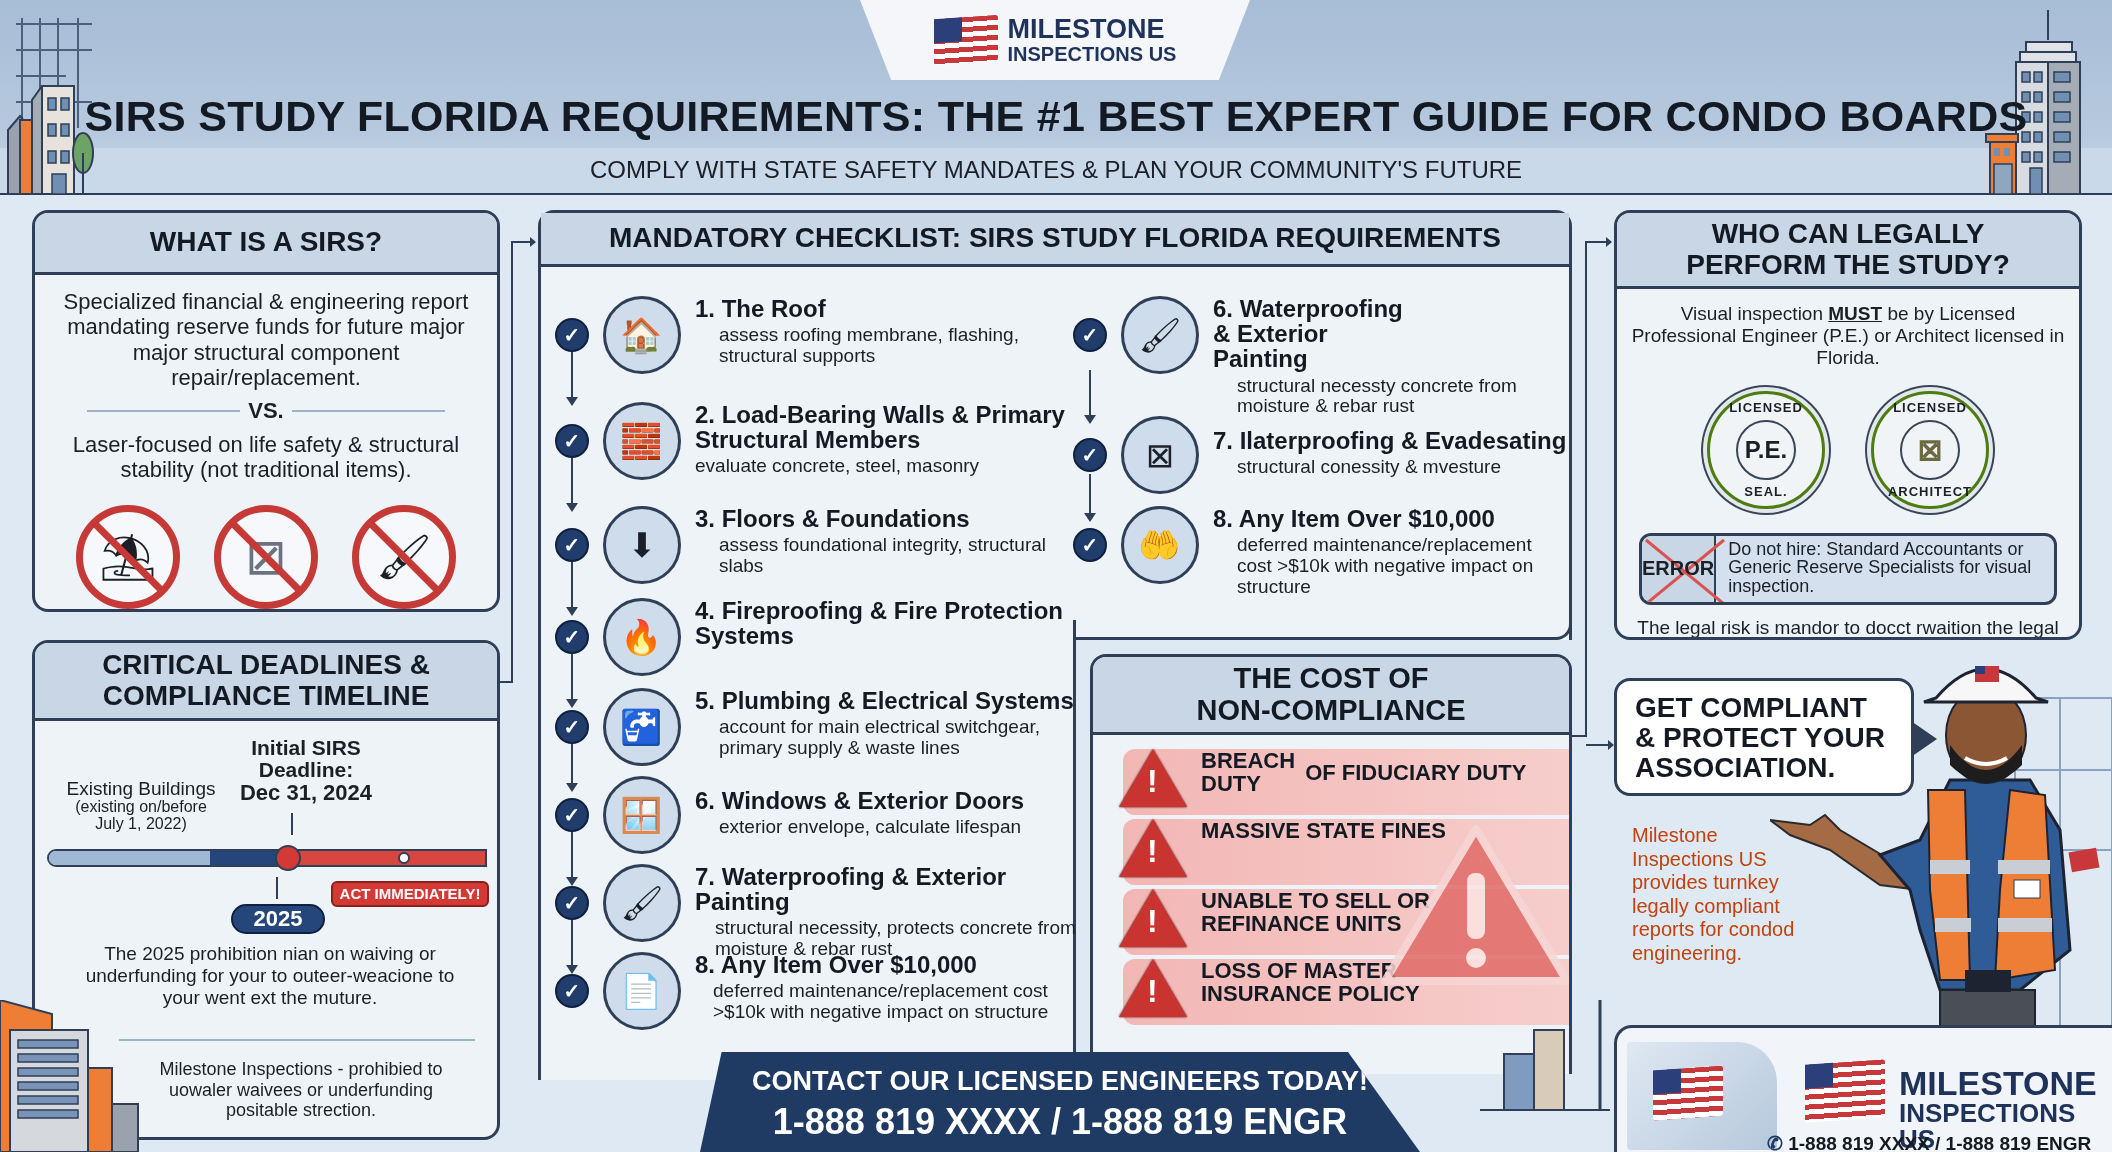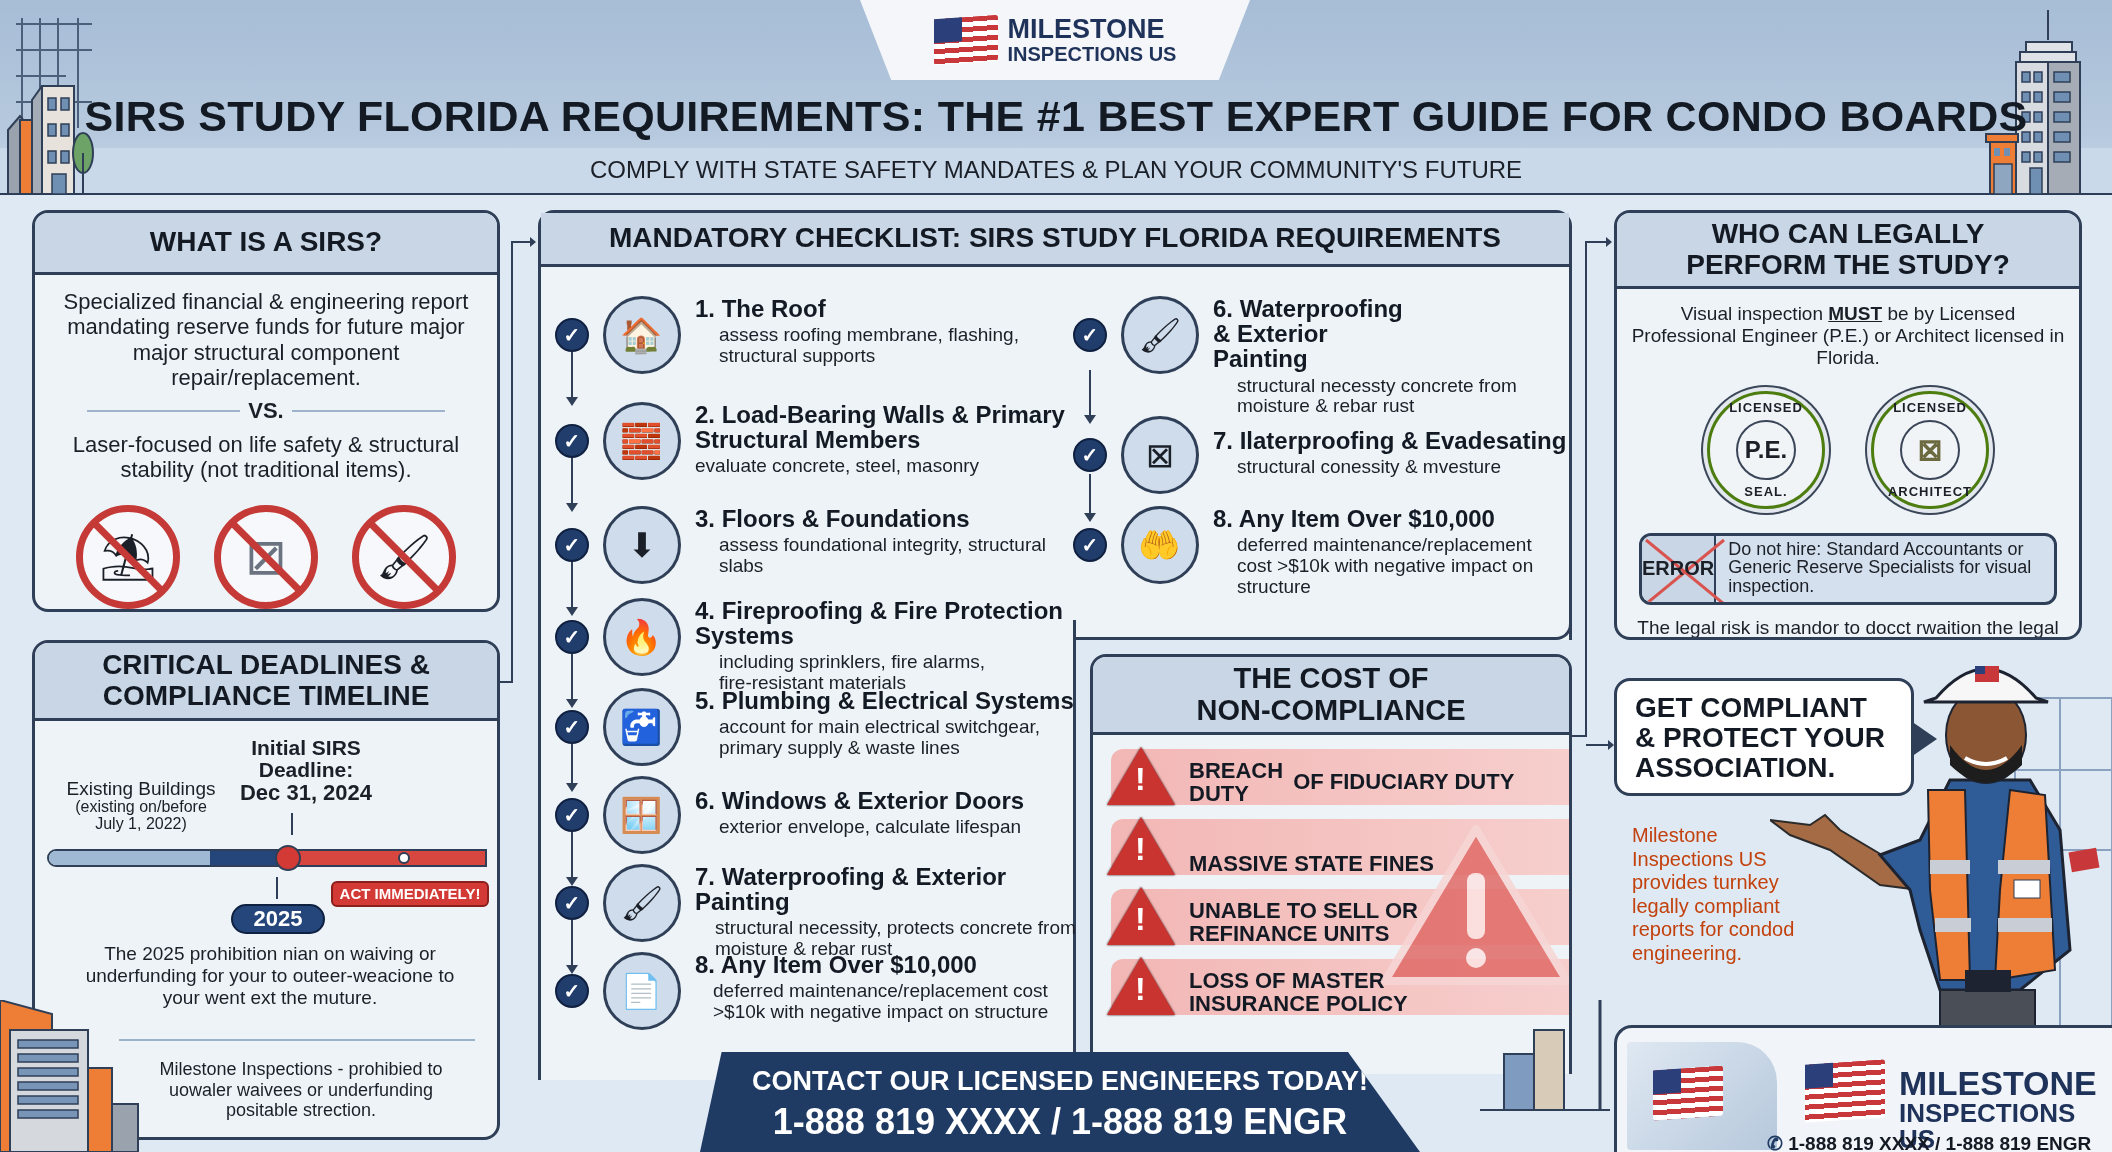--- a/index.html
+++ b/index.html
@@ -20,21 +20,21 @@
 .divider span.line{flex:1;height:2px;background:#9db3cb}
 .nosign{width:104px;height:104px;border-radius:50%;border:7px solid #c53a36;position:relative;display:flex;align-items:center;justify-content:center;background:#f6f8fb}
 .nosign::after{content:"";position:absolute;left:50%;top:-2px;width:7px;height:104%;background:#c53a36;transform:translateX(-50%) rotate(-45deg)}
 .chk{width:34px;height:34px;border-radius:50%;background:#213d6b;border:2px solid #0f2040;display:flex;align-items:center;justify-content:center;color:#fff;font-size:20px;font-weight:700}
 .icirc{width:78px;height:78px;border-radius:50%;background:#cfdceb;border:3px solid #2f3f57;display:flex;align-items:center;justify-content:center;font-size:34px}
 .item{position:absolute;display:flex;align-items:flex-start;gap:14px}
 .item .t{font-size:24px;font-weight:700;color:#141a24;line-height:1.05}
 .item .d{font-size:19px;color:#1b1f27;line-height:1.1;margin-left:24px;margin-top:4px}
 .vline{position:absolute;width:2px;background:#2f3f57}
 .vline::after{content:"";position:absolute;bottom:-2px;left:-5px;border-left:6px solid transparent;border-right:6px solid transparent;border-top:9px solid #2f3f57}
-.risk{position:absolute;left:18px;width:470px;height:56px;background:linear-gradient(90deg,#f2b7b5,#f6cfcd);border-radius:12px;display:flex;align-items:flex-end}
+.risk{position:absolute;left:30px;width:470px;height:66px;background:linear-gradient(90deg,#f2b7b5,#f6cfcd);border-radius:12px;display:flex;align-items:flex-start}
 .tri{width:0;height:0;border-left:34px solid transparent;border-right:34px solid transparent;border-bottom:58px solid #c93330;position:relative;margin-left:-4px;margin-right:14px;filter:drop-shadow(0 0 1px #3a1010)}
 .tri::after{content:"!";position:absolute;left:-6px;top:14px;color:#fff;font-size:32px;font-weight:700}
 .risk .rt{font-size:22px;font-weight:700;color:#141a24;line-height:1.05}
 .seal{width:118px;height:118px;border-radius:50%;border:3px solid #4d7c0f;background:#f1f4f7;display:flex;align-items:center;justify-content:center;position:relative;box-shadow:0 0 0 4px #e3e8ee,0 0 0 6px #3a4658}
 .seal .inner{width:60px;height:60px;border-radius:50%;border:2px solid #3a4658;display:flex;align-items:center;justify-content:center;font-weight:700;font-size:24px}
 .seal .top{position:absolute;top:6px;font-size:13px;font-weight:700;letter-spacing:1px}
 .seal .bot{position:absolute;bottom:7px;font-size:13px;font-weight:700;letter-spacing:1px}
 .cta-bar{position:absolute;left:700px;top:1052px;width:720px;height:100px;background:#1f3a63;clip-path:polygon(3% 0,90% 0,100% 100%,0 100%);border-radius:20px 20px 0 0;color:#fff;text-align:center}
 .bubble{position:absolute;left:1614px;top:678px;width:300px;height:118px;background:#fff;border:3px solid #2f3f57;border-radius:16px;padding:12px 18px;font-size:28px;font-weight:700;line-height:1.08;color:#141a24}
 .bubble::after{content:"";position:absolute;right:-26px;top:40px;border-top:18px solid transparent;border-bottom:18px solid transparent;border-left:26px solid #2f3f57}
@@ -227,21 +227,20 @@
   <div style="width:380px">
       <div class="t">3. Floors &amp; Foundations</div>
       <div class="d">assess foundational integrity, structural slabs</div>
     </div>
 </div>
 <div class="item" style="left:555px;top:598px">
   <div class="chk" style="margin-top:22px">✓</div>
   <div class="icirc">🔥</div>
   <div style="width:470px">
       <div class="t">4. Fireproofing &amp; Fire Protection Systems</div>
-      <div class="d" style="width:300px">including sprinklers, fire alarms, fire-resistant materials</div>
     </div>
 </div>
 <div class="item" style="left:555px;top:688px">
   <div class="chk" style="margin-top:22px">✓</div>
   <div class="icirc">🚰</div>
   <div style="width:400px">
       <div class="t">5. Plumbing &amp; Electrical Systems</div>
       <div class="d">account for main electrical switchgear, primary supply &amp; waste lines</div>
     </div>
 </div>

